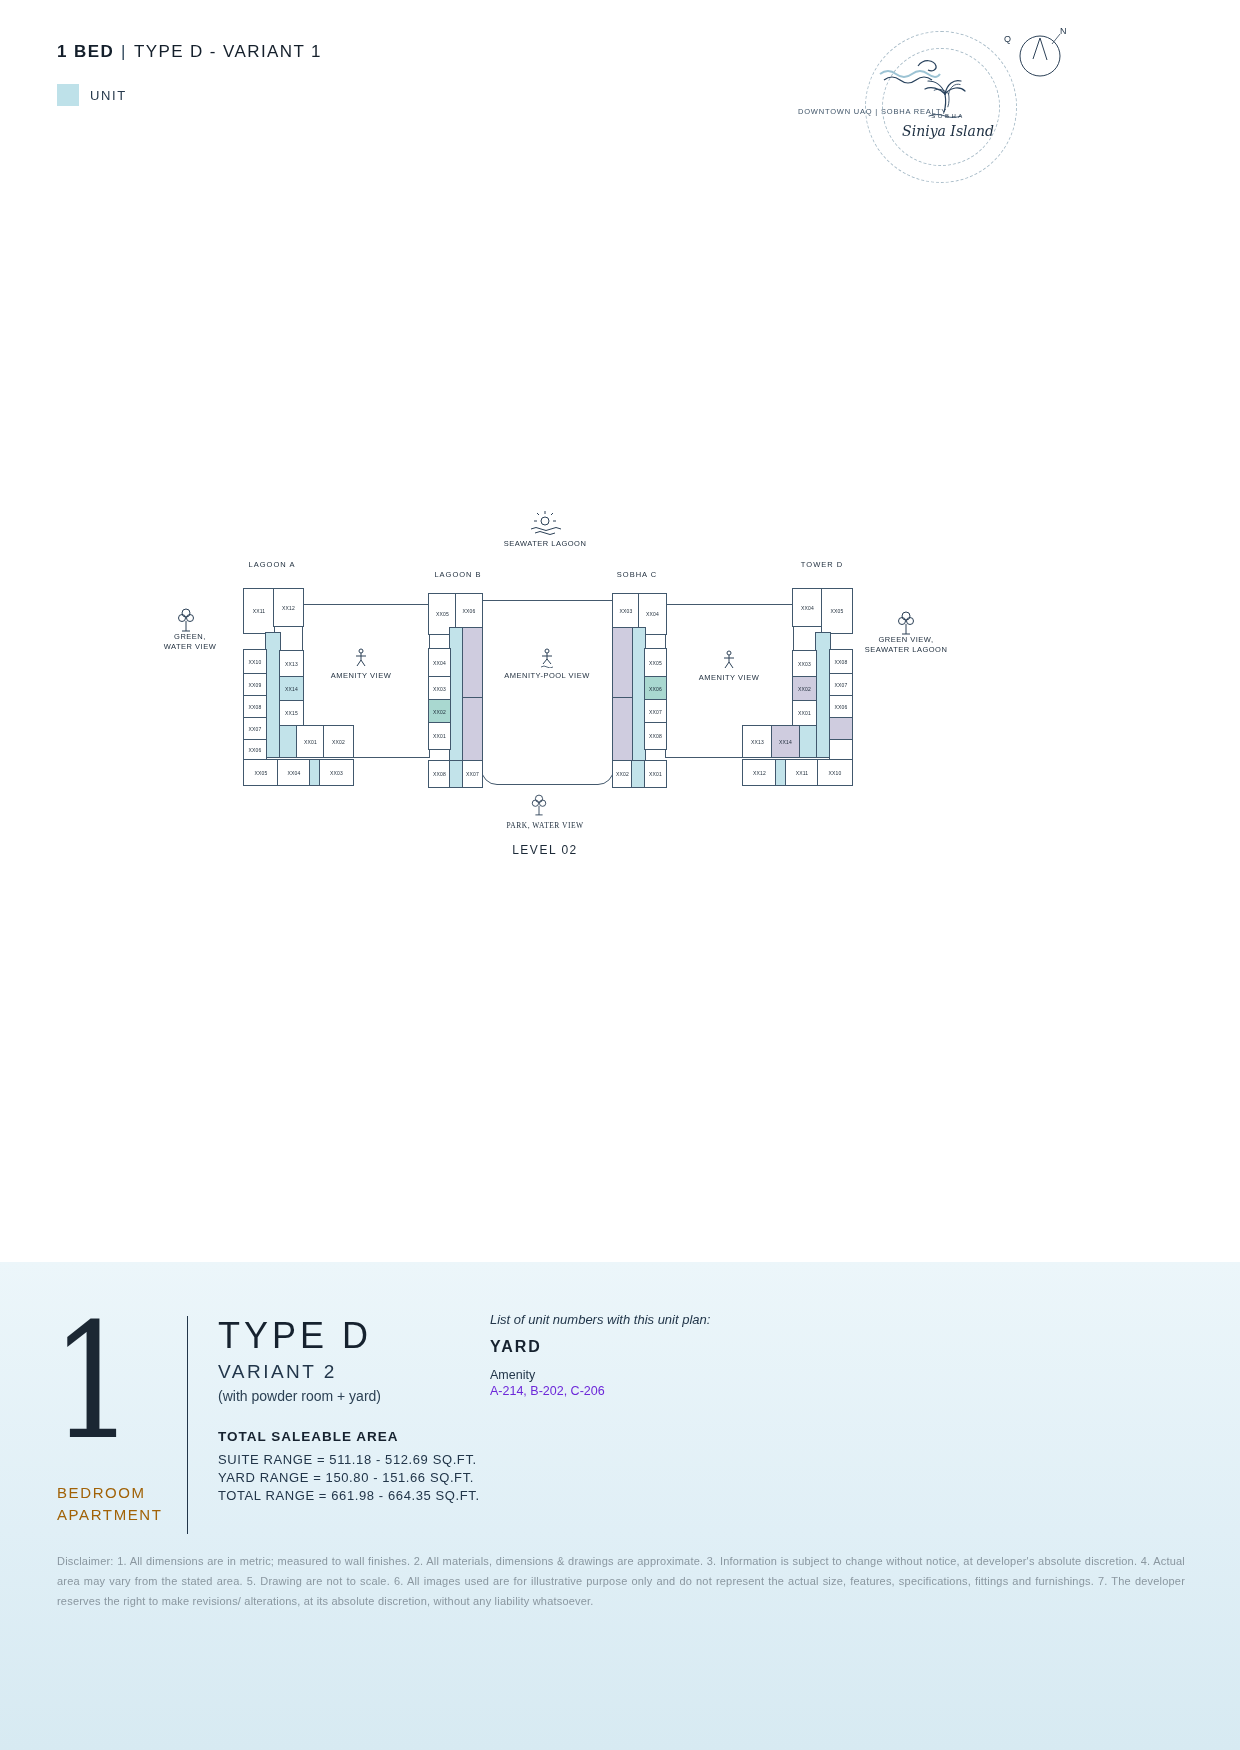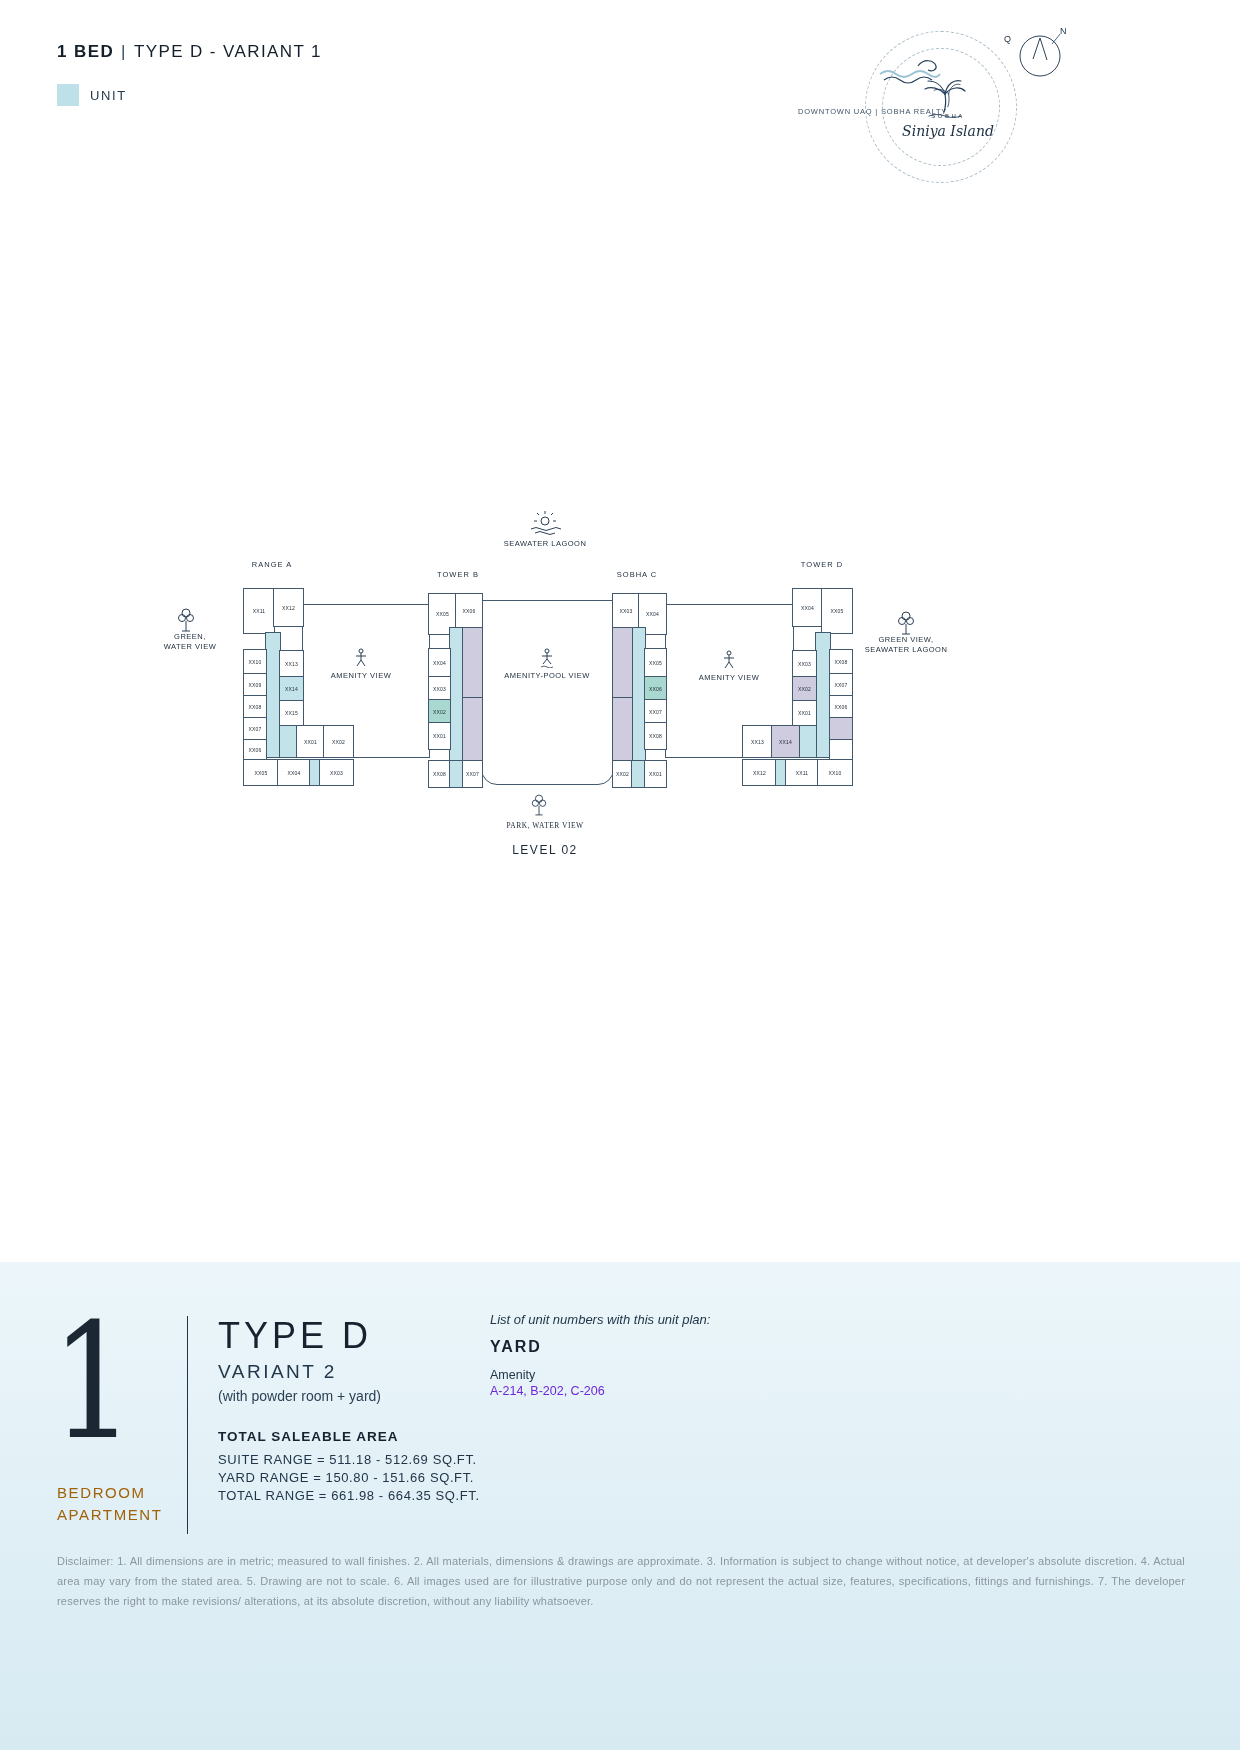--- a/index.html
+++ b/index.html
@@ -100,22 +100,22 @@
   <div class="abs" style="left:523px;top:510px;">
     <svg width="44" height="26" viewBox="0 0 44 26" fill="none" stroke="#2c4157" stroke-width="1">
       <circle cx="22" cy="11" r="4"></circle>
       <path d="M22 4 V1 M14 11 H11 M30 11 H33 M16 5 L14 3 M28 5 L30 3"></path>
       <path d="M8 19 Q13 16 18 19 T28 19 T38 19"></path>
       <path d="M12 23 Q17 20 22 23 T32 23"></path>
     </svg>
   </div>
   <div class="abs cl" style="left:545px;top:539px;">SEAWATER LAGOON</div>
 
-  <div class="abs cl tower-label" style="left:272px;top:560px;">RANGE A</div>
-  <div class="abs cl tower-label" style="left:458px;top:570px;">TOWER B</div>
+  <div class="abs cl tower-label" style="left:272px;top:560px;">LAGOON A</div>
+  <div class="abs cl tower-label" style="left:458px;top:570px;">LAGOON B</div>
   <div class="abs cl tower-label" style="left:637px;top:570px;">SOBHA C</div>
   <div class="abs cl tower-label" style="left:822px;top:560px;">TOWER D</div>
 
   <div class="abs" style="left:176px;top:607px;">
     <svg width="20" height="26" viewBox="0 0 20 26" fill="none" stroke="#2c4157" stroke-width="1">
       <circle cx="10" cy="6" r="4"></circle>
         <circle cx="6" cy="11" r="3.5"></circle>
         <circle cx="14" cy="11" r="3.5"></circle>
       <path d="M10 14 V24 M6 24 H14"></path>
     </svg>

